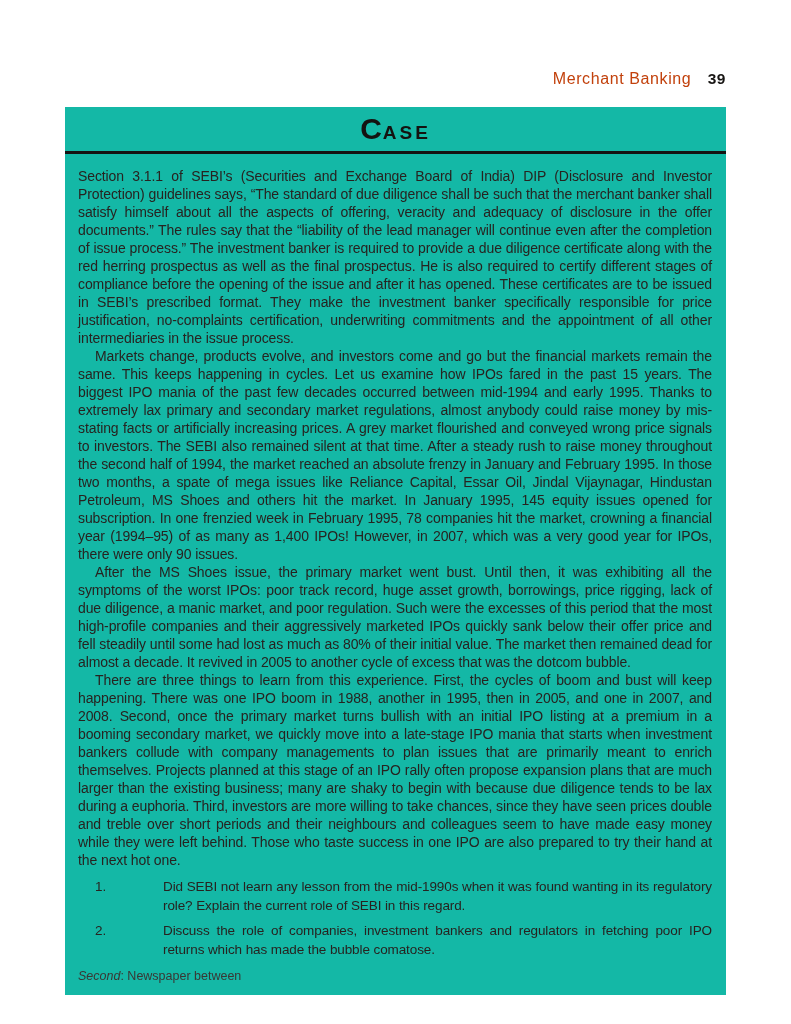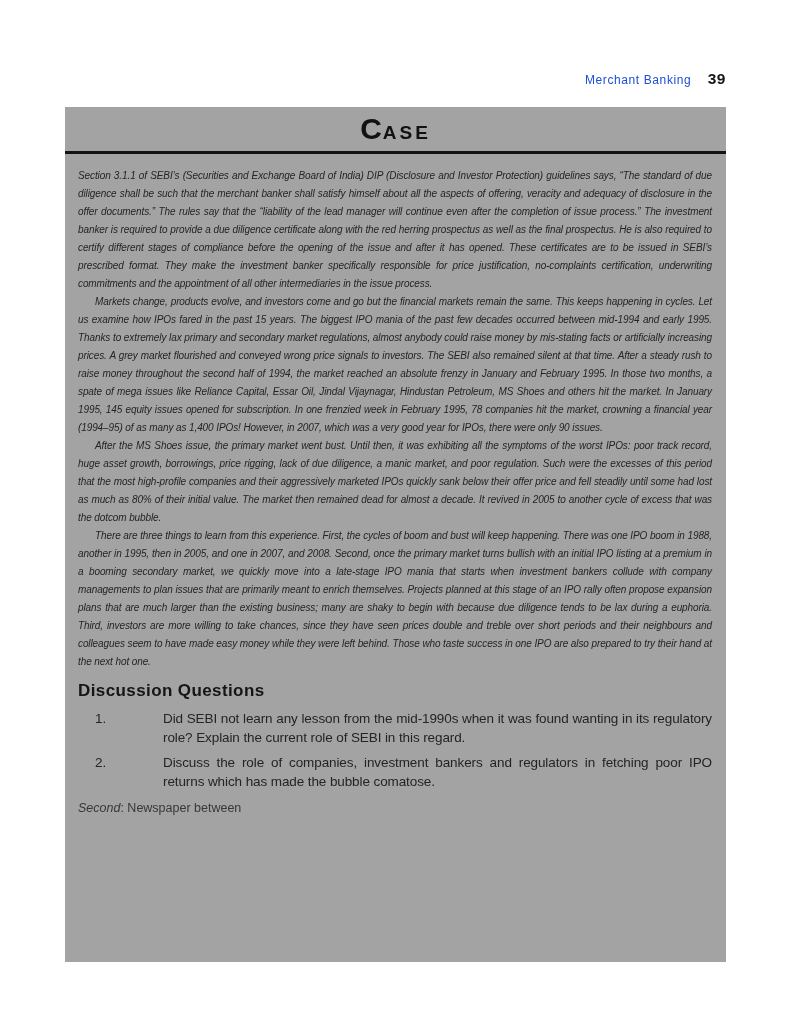--- a/index.html
+++ b/index.html
@@ -18,39 +18,39 @@
   }
   
   .running-head {
     position: absolute;
     top: 70px;
     right: 65px;
     text-align: right;
     white-space: nowrap;
   }
   .running-head .section {
-    font-size: 12px;
+    font-size: 16px;
     letter-spacing: 0.6px;
-    color: #1d4ed8;
+    color: #c2410c;
   }
   .running-head .pagenum {
     font-size: 15.5px;
     font-weight: bold;
     color: #171513;
     margin-left: 12px;
     letter-spacing: 0.5px;
   }
   
   .case-box {
     position: absolute;
     left: 65px;
     top: 107px;
     width: 661px;
     min-height: 855px;
-    background: #a3a3a3;
+    background: #14b8a6;
     box-sizing: border-box;
   }
   .case-title-band {
     height: 44px;
     border-bottom: 3px solid #151311;
     display: flex;
     align-items: center;
     justify-content: center;
   }
   .case-title {
@@ -63,25 +63,24 @@
   .case-title .initial {
     font-size: 30px;
     letter-spacing: 1px;
   }
   .case-content {
     padding: 13px 14px 12px 13px;
   }
   .case-content p.body-par {
     margin: 0;
     text-align: justify;
-    font-size: 10px;
+    font-size: 14px;
     line-height: 18px;
     letter-spacing: -0.1px;
     color: #272320;
-    font-style: italic;
   }
   .case-content p.body-par + p.body-par {
     text-indent: 17px;
   }
   .discussion-heading {
     margin: 10px 0 0 0;
     font-size: 17px;
     font-weight: bold;
     letter-spacing: 0.4px;
     color: #171513;
@@ -130,21 +129,20 @@
     <div class="case-title-band">
       <div class="case-title"><span class="initial">C</span><span>ASE</span></div>
     </div>
 
     <div class="case-content">
       <p class="body-par">Section 3.1.1 of SEBI’s (Securities and Exchange Board of India) DIP (Disclosure and Investor Protection) guidelines says, “The standard of due diligence shall be such that the merchant banker shall satisfy himself about all the aspects of offering, veracity and adequacy of disclosure in the offer documents.” The rules say that the “liability of the lead manager will continue even after the completion of issue process.” The investment banker is required to provide a due diligence certificate along with the red herring prospectus as well as the final prospectus. He is also required to certify different stages of compliance before the opening of the issue and after it has opened. These certificates are to be issued in SEBI’s prescribed format. They make the investment banker specifically responsible for price justification, no-complaints certification, underwriting commitments and the appointment of all other intermediaries in the issue process.</p>
       <p class="body-par">Markets change, products evolve, and investors come and go but the financial markets remain the same. This keeps happening in cycles. Let us examine how IPOs fared in the past 15 years. The biggest IPO mania of the past few decades occurred between mid-1994 and early 1995. Thanks to extremely lax primary and secondary market regulations, almost anybody could raise money by mis-stating facts or artificially increasing prices. A grey market flourished and conveyed wrong price signals to investors. The SEBI also remained silent at that time. After a steady rush to raise money throughout the second half of 1994, the market reached an absolute frenzy in January and February 1995. In those two months, a spate of mega issues like Reliance Capital, Essar Oil, Jindal Vijaynagar, Hindustan Petroleum, MS Shoes and others hit the market. In January 1995, 145 equity issues opened for subscription. In one frenzied week in February 1995, 78 companies hit the market, crowning a financial year (1994–95) of as many as 1,400 IPOs! However, in 2007, which was a very good year for IPOs, there were only 90 issues.</p>
       <p class="body-par">After the MS Shoes issue, the primary market went bust. Until then, it was exhibiting all the symptoms of the worst IPOs: poor track record, huge asset growth, borrowings, price rigging, lack of due diligence, a manic market, and poor regulation. Such were the excesses of this period that the most high-profile companies and their aggressively marketed IPOs quickly sank below their offer price and fell steadily until some had lost as much as 80% of their initial value. The market then remained dead for almost a decade. It revived in 2005 to another cycle of excess that was the dotcom bubble.</p>
       <p class="body-par">There are three things to learn from this experience. First, the cycles of boom and bust will keep happening. There was one IPO boom in 1988, another in 1995, then in 2005, and one in 2007, and 2008. Second, once the primary market turns bullish with an initial IPO listing at a premium in a booming secondary market, we quickly move into a late-stage IPO mania that starts when investment bankers collude with company managements to plan issues that are primarily meant to enrich themselves. Projects planned at this stage of an IPO rally often propose expansion plans that are much larger than the existing business; many are shaky to begin with because due diligence tends to be lax during a euphoria. Third, investors are more willing to take chances, since they have seen prices double and treble over short periods and their neighbours and colleagues seem to have made easy money while they were left behind. Those who taste success in one IPO are also prepared to try their hand at the next hot one.</p>
 
-      <h2 class="discussion-heading">Discussion Questions</h2>
 
       <ol class="question-list">
         <li class="question-item">
           <span class="question-number">1.</span>
           <span class="question-text">Did SEBI not learn any lesson from the mid-1990s when it was found wanting in its regulatory role? Explain the current role of SEBI in this regard.</span>
         </li>
         <li class="question-item">
           <span class="question-number">2.</span>
           <span class="question-text">Discuss the role of companies, investment bankers and regulators in fetching poor IPO returns which has made the bubble comatose.</span>
         </li>

